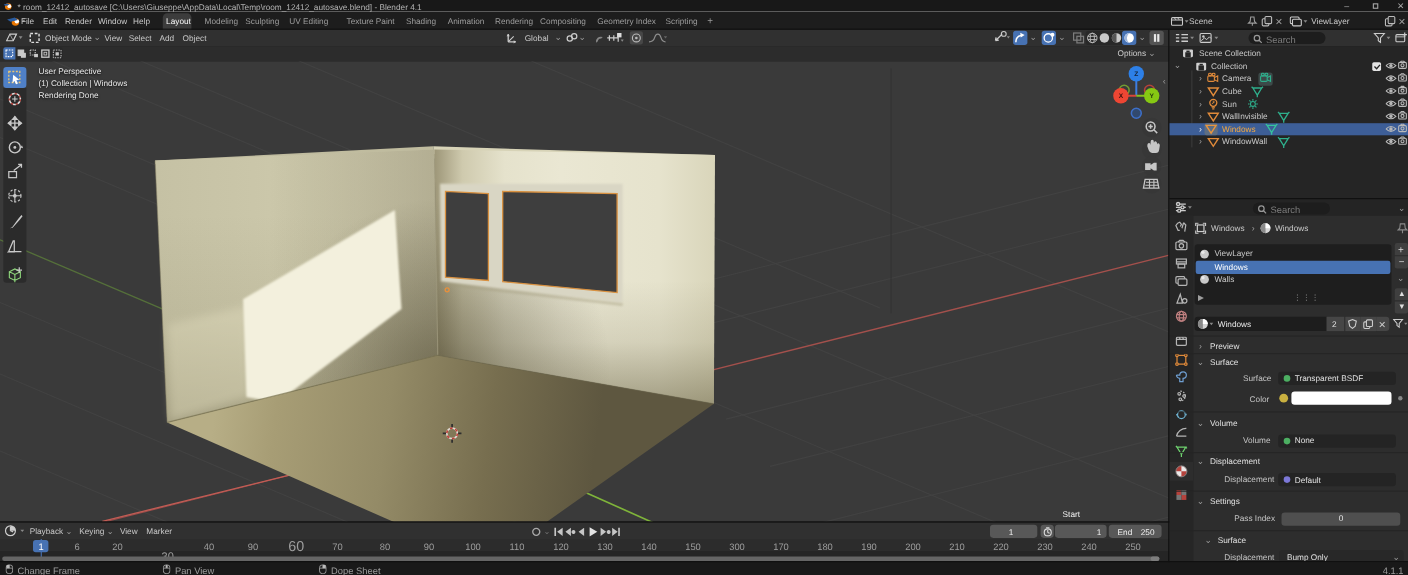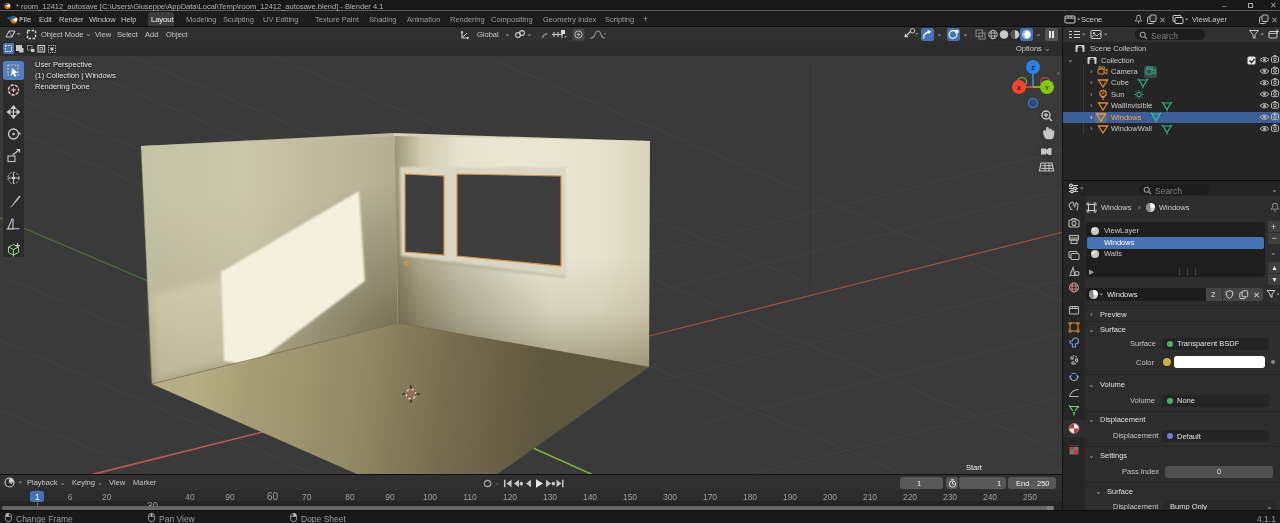--- a/index.html
+++ b/index.html
@@ -801,21 +801,21 @@
  <div class="abs" style="left:1008px;top:477px;width:48px;height:12px;background:#585858;border-radius:3px"></div>
  <div class="t" style="left:1016px;top:478.5px;color:#f2f2f2">End</div>
  <div class="t" style="left:1037px;top:478.5px;color:#f2f2f2">250</div>
 
  <div id="ruler">
       <div class="t dim" style="left:62px;top:491.5px;font-size:8.5px;width:16px;text-align:center">6</div>
       <div class="t dim" style="left:102px;top:491.5px;font-size:8.5px;width:16px;">20</div>
       <div class="t dim" style="left:142px;top:502px;font-size:10px;width:16px;text-align:right">30</div>
       <div class="t dim" style="left:182px;top:491.5px;font-size:8.5px;width:16px;text-align:center">40</div>
       <div class="t dim" style="left:222px;top:491.5px;font-size:8.5px;width:16px;text-align:center">90</div>
-      <div class="t dim" style="left:262px;top:491.5px;font-size:10px;width:16px;text-align:right">60</div>
+      <div class="t dim" style="left:262px;top:491.5px;font-size:13px;width:16px;text-align:left">60</div>
       <div class="t dim" style="left:302px;top:491.5px;font-size:8.5px;width:16px;text-align:left">70</div>
       <div class="t dim" style="left:342px;top:491.5px;font-size:8.5px;width:16px;text-align:center">80</div>
       <div class="t dim" style="left:382px;top:491.5px;font-size:8.5px;width:16px;text-align:center">90</div>
       <div class="t dim" style="left:422px;top:491.5px;font-size:8.5px;width:16px;text-align:center">100</div>
       <div class="t dim" style="left:462px;top:491.5px;font-size:8.5px;width:16px;text-align:center">110</div>
       <div class="t dim" style="left:502px;top:491.5px;font-size:8.5px;width:16px;text-align:center">120</div>
       <div class="t dim" style="left:542px;top:491.5px;font-size:8.5px;width:16px;text-align:center">130</div>
       <div class="t dim" style="left:582px;top:491.5px;font-size:8.5px;width:16px;text-align:center">140</div>
       <div class="t dim" style="left:622px;top:491.5px;font-size:8.5px;width:16px;text-align:center">150</div>
       <div class="t dim" style="left:662px;top:491.5px;font-size:8.5px;width:16px;text-align:center">300</div>

